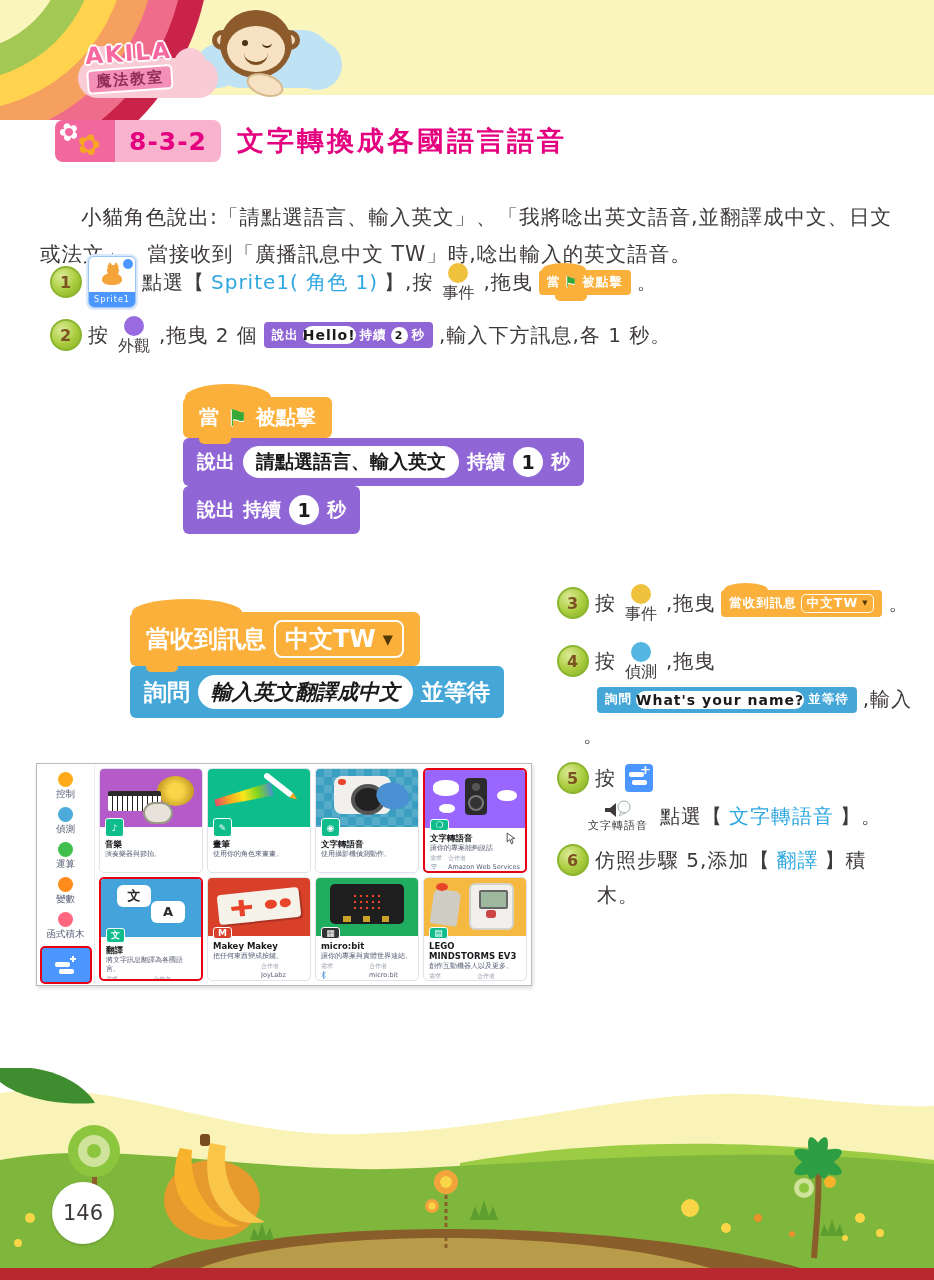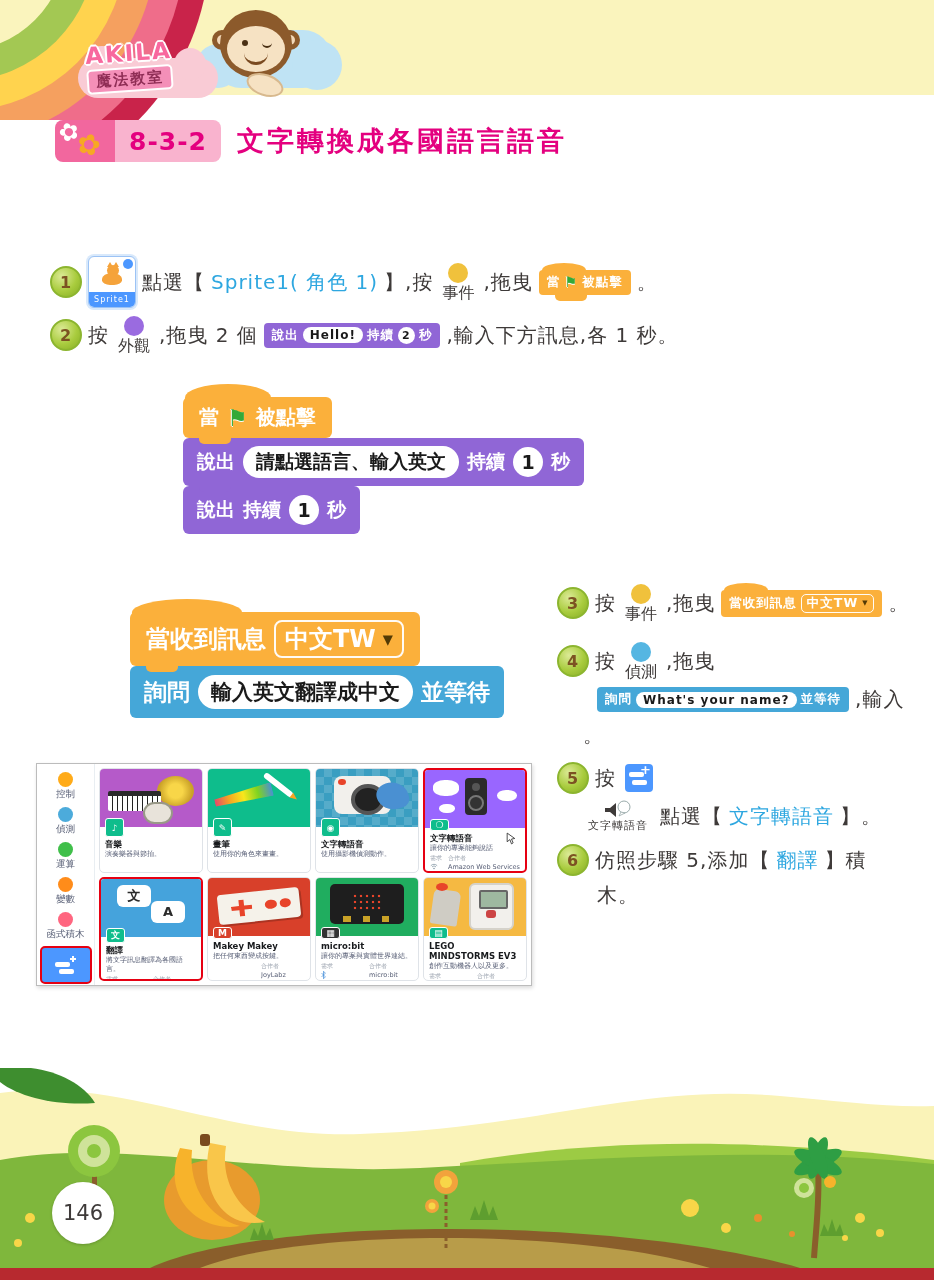--- a/index.html
+++ b/index.html
@@ -80,35 +80,35 @@
   .sb .circ{background:#fff;color:#1a1a1a;border-radius:50%;min-width:30px;height:30px;display:inline-flex;align-items:center;justify-content:center;font-weight:bold;}
   .hat::before{content:"";position:absolute;top:-13px;left:2px;width:86px;height:15px;background:var(--c);border-radius:100% 100% 0 0 / 180% 180% 0 0;}
   .tabbed::after{content:"";position:absolute;bottom:-6px;left:16px;width:32px;height:7px;background:var(--c);border-radius:0 0 5px 5px;z-index:4;}
   .flag{color:#35a938;font-size:1.15em;text-shadow:-1px 0 #fff,0 1px #fff;}
   .dropdown{display:inline-flex;align-items:center;gap:7px;border:2px solid rgba(255,255,255,.95);border-radius:8px;padding:1px 9px;color:#fff;font-weight:bold;}
   .dropdown .caret{color:#533a05;font-size:.55em;}
 
   
   .mini{font-size:12.5px;padding:4px 8px;gap:4px;border-radius:4px;}
   .mini.hat::before{width:44px;height:8px;top:-7px;left:3px;}
-  .mini .oval{padding:1px 7px;font-size:12px;}
+  .mini .oval{padding:1px 0;font-size:14px;}
   .mini .circ{min-width:17px;height:17px;font-size:11px;}
   .mini .dropdown{border-width:1.5px;padding:0 5px;gap:4px;border-radius:5px;}
 
   
   .stack{position:absolute;display:flex;flex-direction:column;align-items:flex-start;}
   .stack1{left:183px;top:397px;}
   .stack1 .s-hat{--c:#fbb03b;background:var(--c);font-size:20px;padding:7px 16px;z-index:3;}
   .stack1 .s-say1{--c:#9066d6;background:var(--c);font-size:19px;padding:8px 14px;z-index:2;}
   .stack1 .s-say2{--c:#9066d6;background:var(--c);font-size:19px;padding:9px 14px;z-index:1;}
   .stack2{left:130px;top:612px;}
   .stack2 .s-hat2{--c:#fbb03b;background:var(--c);font-size:24px;padding:8px 16px;z-index:3;}
   .stack2 .s-hat2::before{width:110px;}
   .stack2 .s-ask{--c:#45a7d8;background:var(--c);font-size:23px;padding:9px 14px;z-index:2;}
-  .stack2 .s-ask .oval{font-size:21px;}
+  .stack2 .s-ask .oval{font-size:21px;font-style:italic;}
 
   
   .ext-icon{position:relative;display:inline-block;width:28px;height:28px;background:#4c97ff;border-radius:4px;margin:0 3px;vertical-align:middle;}
   .ext-icon .bar{position:absolute;left:4px;width:15px;height:5px;background:#fff;border-radius:2px;}
   .ext-icon .b1{top:8px;} .ext-icon .b2{top:16px;left:7px;}
   .ext-icon .plus{position:absolute;right:1px;top:-1px;color:#fff;font-size:13px;font-weight:bold;line-height:1;}
   .tts-icon{display:inline-flex;flex-direction:column;align-items:center;margin-right:6px;vertical-align:middle;}
   .tts-icon .tts-label{font-size:11px;color:#3e3a39;line-height:1.1;}
 
   
@@ -212,20 +212,21 @@
     <div class="section-badge">
       <div class="clover-box">
         <span class="clover-w">✿</span>
         <span class="clover-y">✿</span>
       </div>
       <div class="section-num">8-3-2</div>
     </div>
     <div class="section-title">文字轉換成各國語言語音</div>
   </div>
 
+  <p class="intro">小貓角色說出:「請點選語言、輸入英文」、「我將唸出英文語音,並翻譯成中文、日文或法文」。當接收到「廣播訊息中文 TW」時,唸出輸入的英文語音。</p>
 
   <div class="steprow" style="left:50px;top:256px;">
     <div class="stepnum">1</div>
     <div class="sprite-thumb">
       <div class="cat">
         <div class="cat-ear l"></div>
         <div class="cat-ear r"></div>
         <div class="cat-head"></div>
         <div class="cat-body"></div>
       </div>

